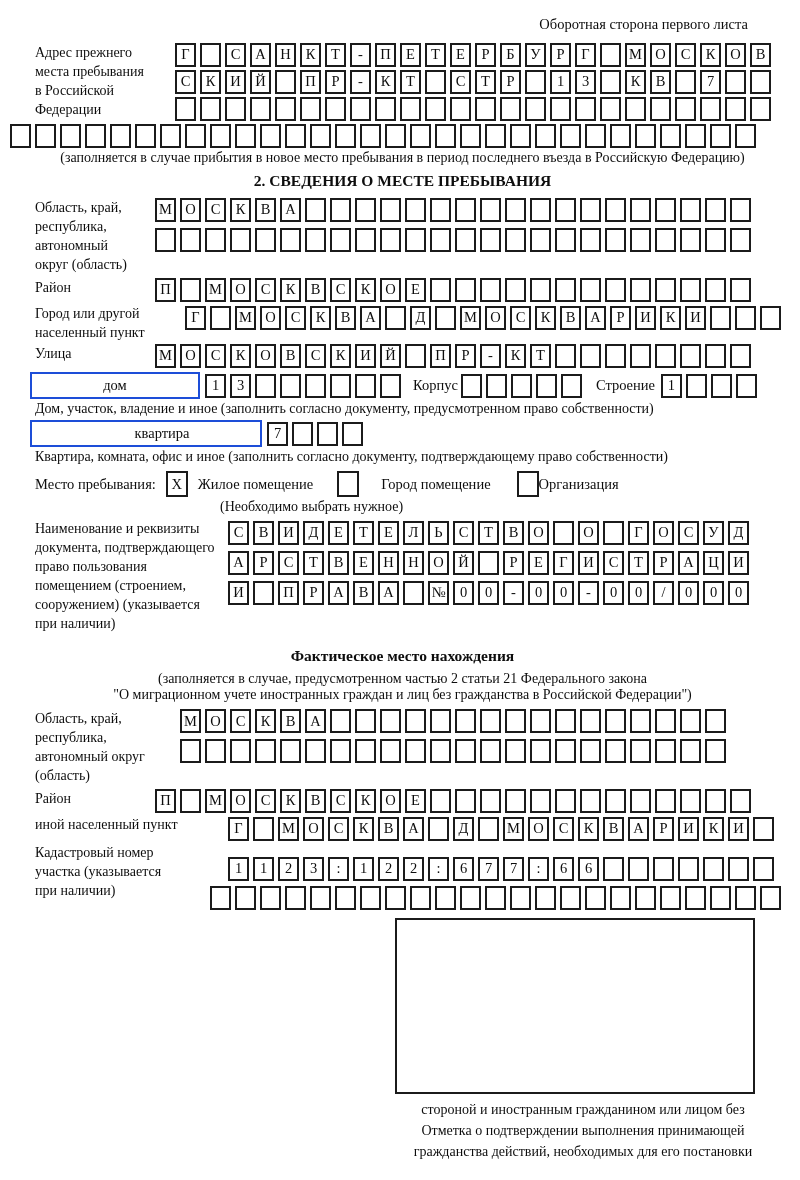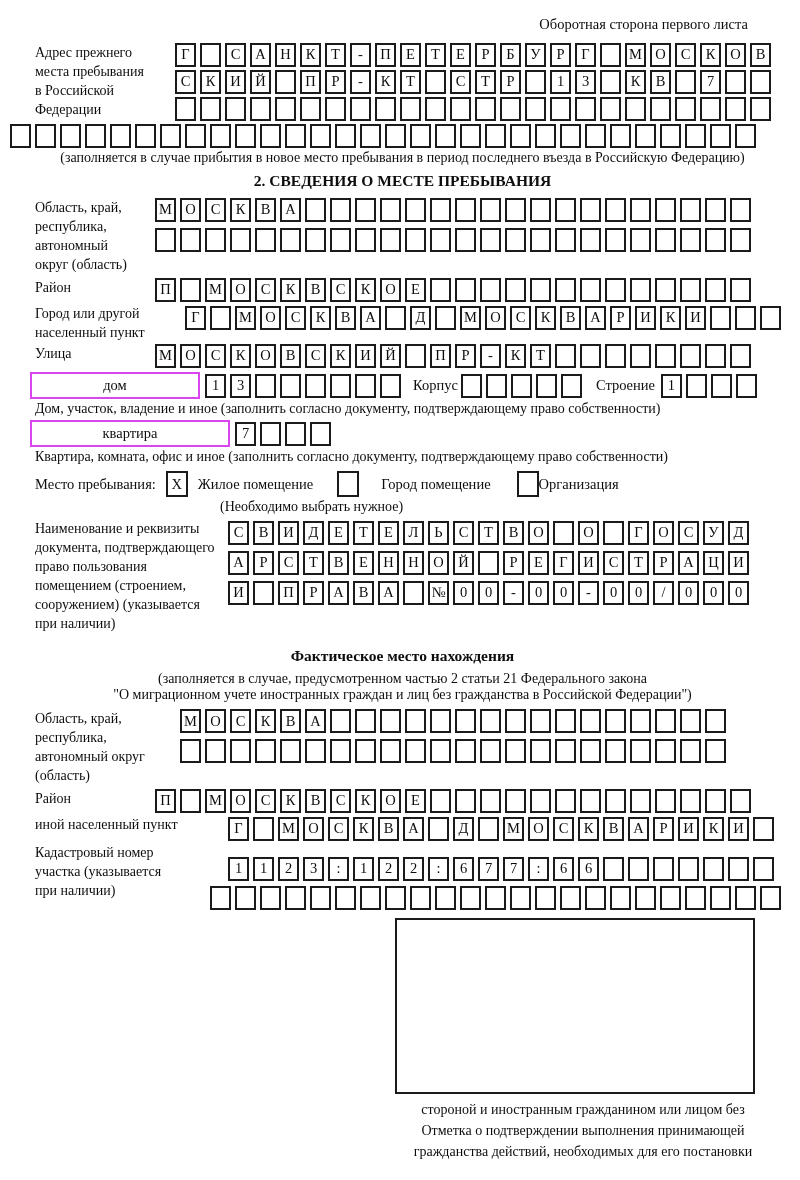--- a/index.html
+++ b/index.html
@@ -8,21 +8,21 @@
   .page{box-sizing:border-box;width:800px;height:1020px;padding:0 30px 0 35px;}
   .corner{font-size:14.5px;text-align:right;padding:16px 22px 0 0;}
   .frow{display:flex;align-items:flex-start;}
   .flabel{flex:none;font-size:14px;line-height:1.36;}
   .fcells{display:flex;flex-direction:column;}
   .cells{display:flex;}
   .cells + .cells{margin-top:3px;}
   .cell{flex:none;width:17px;height:19px;border:2px solid #1b1b1b;margin-right:4px;
         display:flex;align-items:center;justify-content:center;
         font-size:14.5px;line-height:1;padding-bottom:1px;}
-  .wbox{flex:none;height:23px;border:2px solid #d946ef;display:flex;align-items:center;
+  .wbox{flex:none;height:23px;border:2px solid #1d4ed8;display:flex;align-items:center;
         justify-content:center;font-size:14.5px;}
   .note{font-size:14px;}
   .center{text-align:center;}
   .sectitle{font-size:15.5px;font-weight:bold;text-align:center;}
   .inlbl{flex:none;font-size:14.5px;}
   .chk{flex:none;width:18px;height:22px;border:2px solid #1b1b1b;display:flex;
        align-items:center;justify-content:center;font-size:14.5px;}
   .chkrow{display:flex;align-items:center;font-size:14.5px;}
   .bigbox{width:356px;height:172px;border:2px solid #1b1b1b;margin:8px 0 0 360px;}
   .markcap{width:400px;margin:5px 0 0 348px;text-align:center;font-size:14px;line-height:1.5;}
@@ -339,24 +339,24 @@
         <span class="cell"></span>
       </div>
     <div class="inlbl" style="margin:0 6px 0 10px;">Строение</div>
     <div class="cells">
         <span class="cell">1</span>
         <span class="cell"></span>
         <span class="cell"></span>
         <span class="cell"></span>
       </div>
   </div>
-  <div class="note mt2">Дом, участок, владение и иное (заполнить согласно документу, подтверждающему право собственности)</div>
+  <div class="note mt2">Дом, участок, владение и иное (заполнить согласно документу, предусмотренном право собственности)</div>
 
   <div class="frow mt3" style="margin-left:-5px;align-items:center;">
-    <div class="wbox" style="width:196px;margin-right:5px;">квартира</div>
+    <div class="wbox" style="width:196px;margin-right:5px;padding-left:32px;">квартира</div>
     <div class="cells">
         <span class="cell">7</span>
         <span class="cell"></span>
         <span class="cell"></span>
         <span class="cell"></span>
       </div>
   </div>
   <div class="note mt2">Квартира, комната, офис и иное (заполнить согласно документу, подтверждающему право собственности)</div>
 
   <div class="chkrow mt6">

